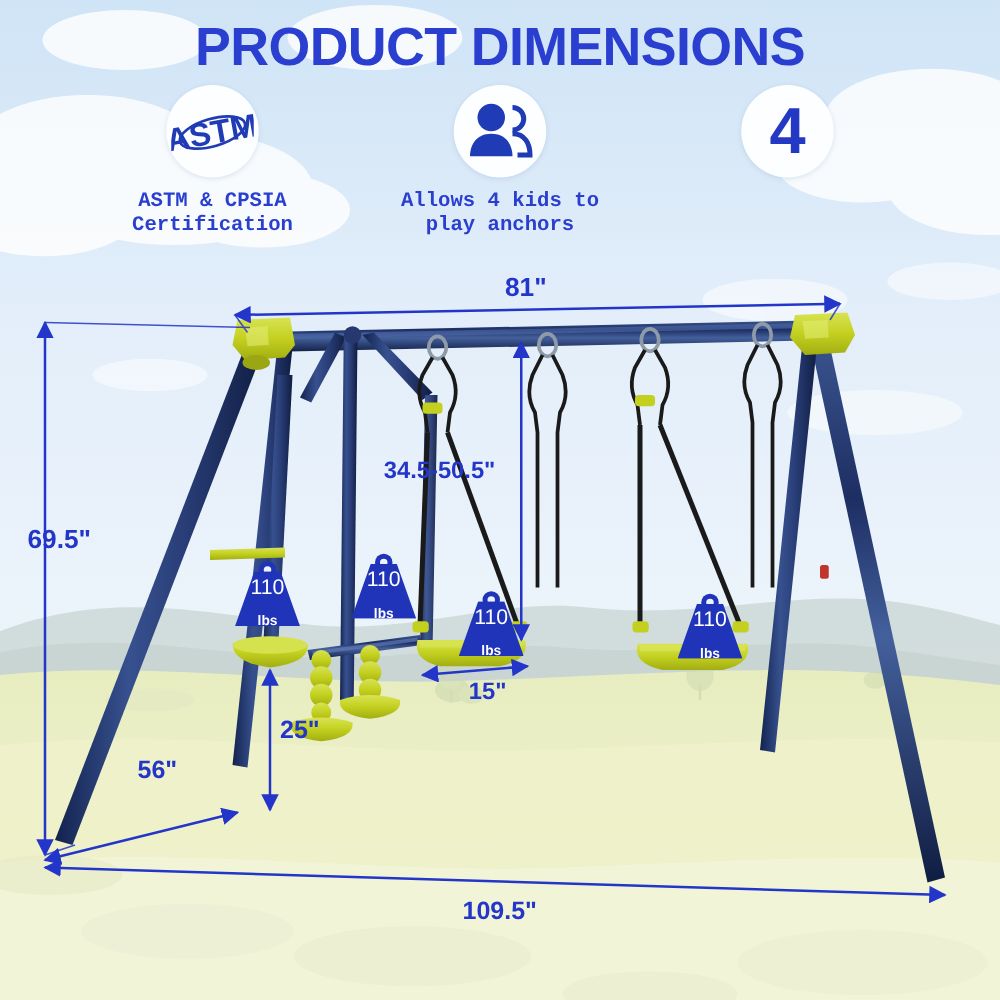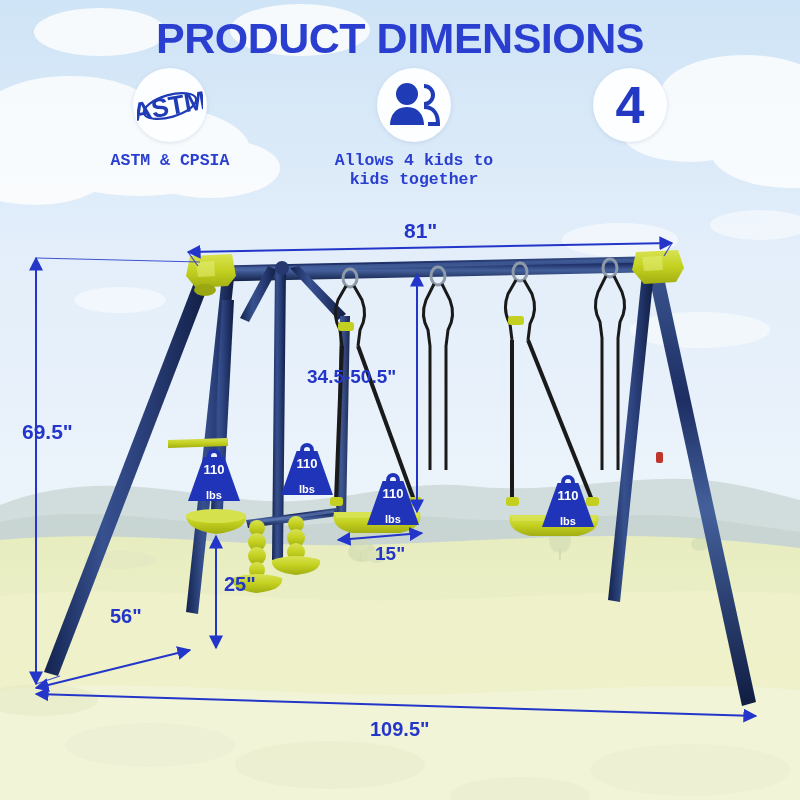--- a/index.html
+++ b/index.html
@@ -49,21 +49,21 @@
     content:""; position:absolute; left:4px; top:4px; width:6px; height:6px;
     border-radius:50%; background:#eef2ff;
   }
   .wbadge .body {
     position:absolute; top:8px; left:0; width:52px; height:44px;
     background:#1f34b8;
     clip-path:polygon(30% 0%, 70% 0%, 100% 100%, 0% 100%);
     display:flex; flex-direction:column; align-items:center; justify-content:center;
     color:#fff;
   }
-  .wbadge .v { font-size:13px; font-weight:bold; line-height:1; margin-top:6px; }
+  .wbadge .v { font-size:17px; font-weight:normal; line-height:1; margin-top:6px; }
   .wbadge .u { font-size:11px; font-weight:bold; line-height:1; margin-top:14px; }
 </style>
 </head>
 <body>
 
 <div id="stage">
 
   <svg class="layer" viewBox="0 0 800 800">
     <defs>
       <linearGradient id="skyg" x1="0" y1="0" x2="0" y2="1">
@@ -278,35 +278,36 @@
 
     <div class="badge" style="left:60px;">
       <div class="circle">
         <svg width="66" height="66" viewBox="0 0 66 66">
           <text x="33" y="43" text-anchor="middle" font-family="Liberation Sans, sans-serif" font-size="26" font-weight="bold" fill="#1f3bb5" transform="rotate(-10 33 38)">ASTM</text>
           <ellipse cx="33" cy="34" rx="27" ry="11" fill="none" stroke="#1f3bb5" stroke-width="2.2" transform="rotate(-16 33 34)"></ellipse>
         </svg>
       </div>
       <div class="cap">
         <div>ASTM &amp; CPSIA</div>
-      </div>
-    </div>
-
-    <div class="badge" style="left:304px;">
+        <div>Certification</div>
+      </div>
+    </div>
+
+    <div class="badge" style="left:290px;">
       <div class="circle">
         <svg width="56" height="50" viewBox="0 0 56 50">
           <path d="M38,6 a9,9 0 0 1 0,18" fill="none" stroke="#1f3bb5" stroke-width="4"></path>
           <path d="M38,27 c10,0 14,8 14,17 h-10" fill="none" stroke="#1f3bb5" stroke-width="4"></path>
           <circle cx="21" cy="14" r="11" fill="#1f3bb5"></circle>
           <path d="M21,27 c12,0 17,9 17,18 H4 c0,-9 5,-18 17,-18 z" fill="#1f3bb5"></path>
         </svg>
       </div>
       <div class="cap">
         <div>Allows 4 kids to</div>
-        <div>kids together</div>
+        <div>play anchors</div>
       </div>
     </div>
 
     <div class="badge" style="left:520px;">
       <div class="circle">
         <span class="badge-num">4</span>
       </div>
     </div>
   </div>
 

